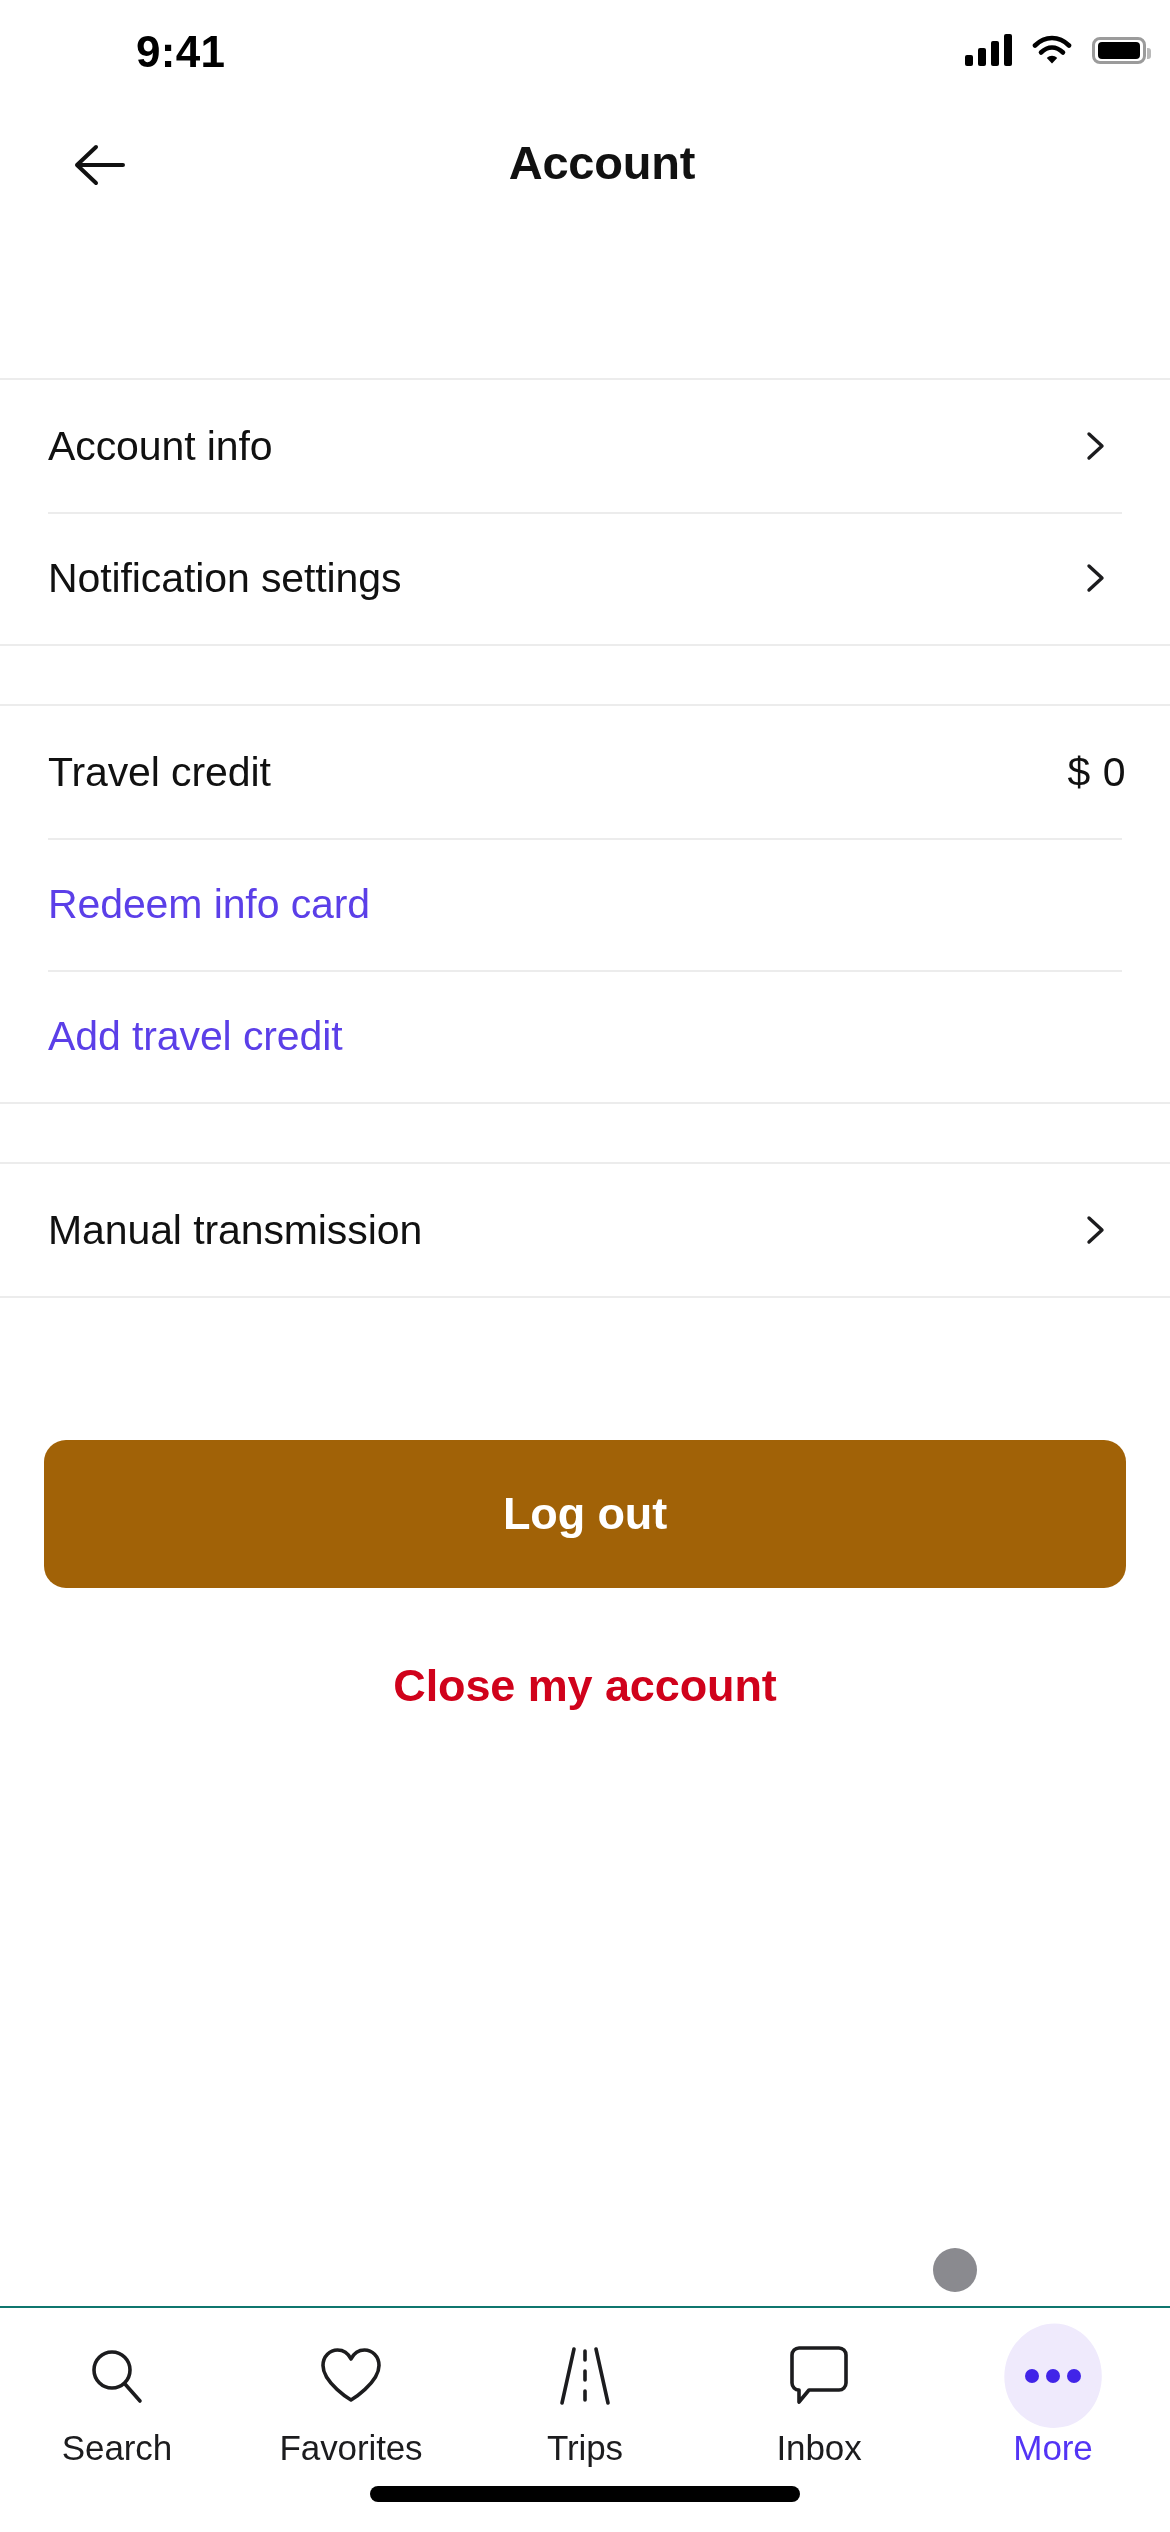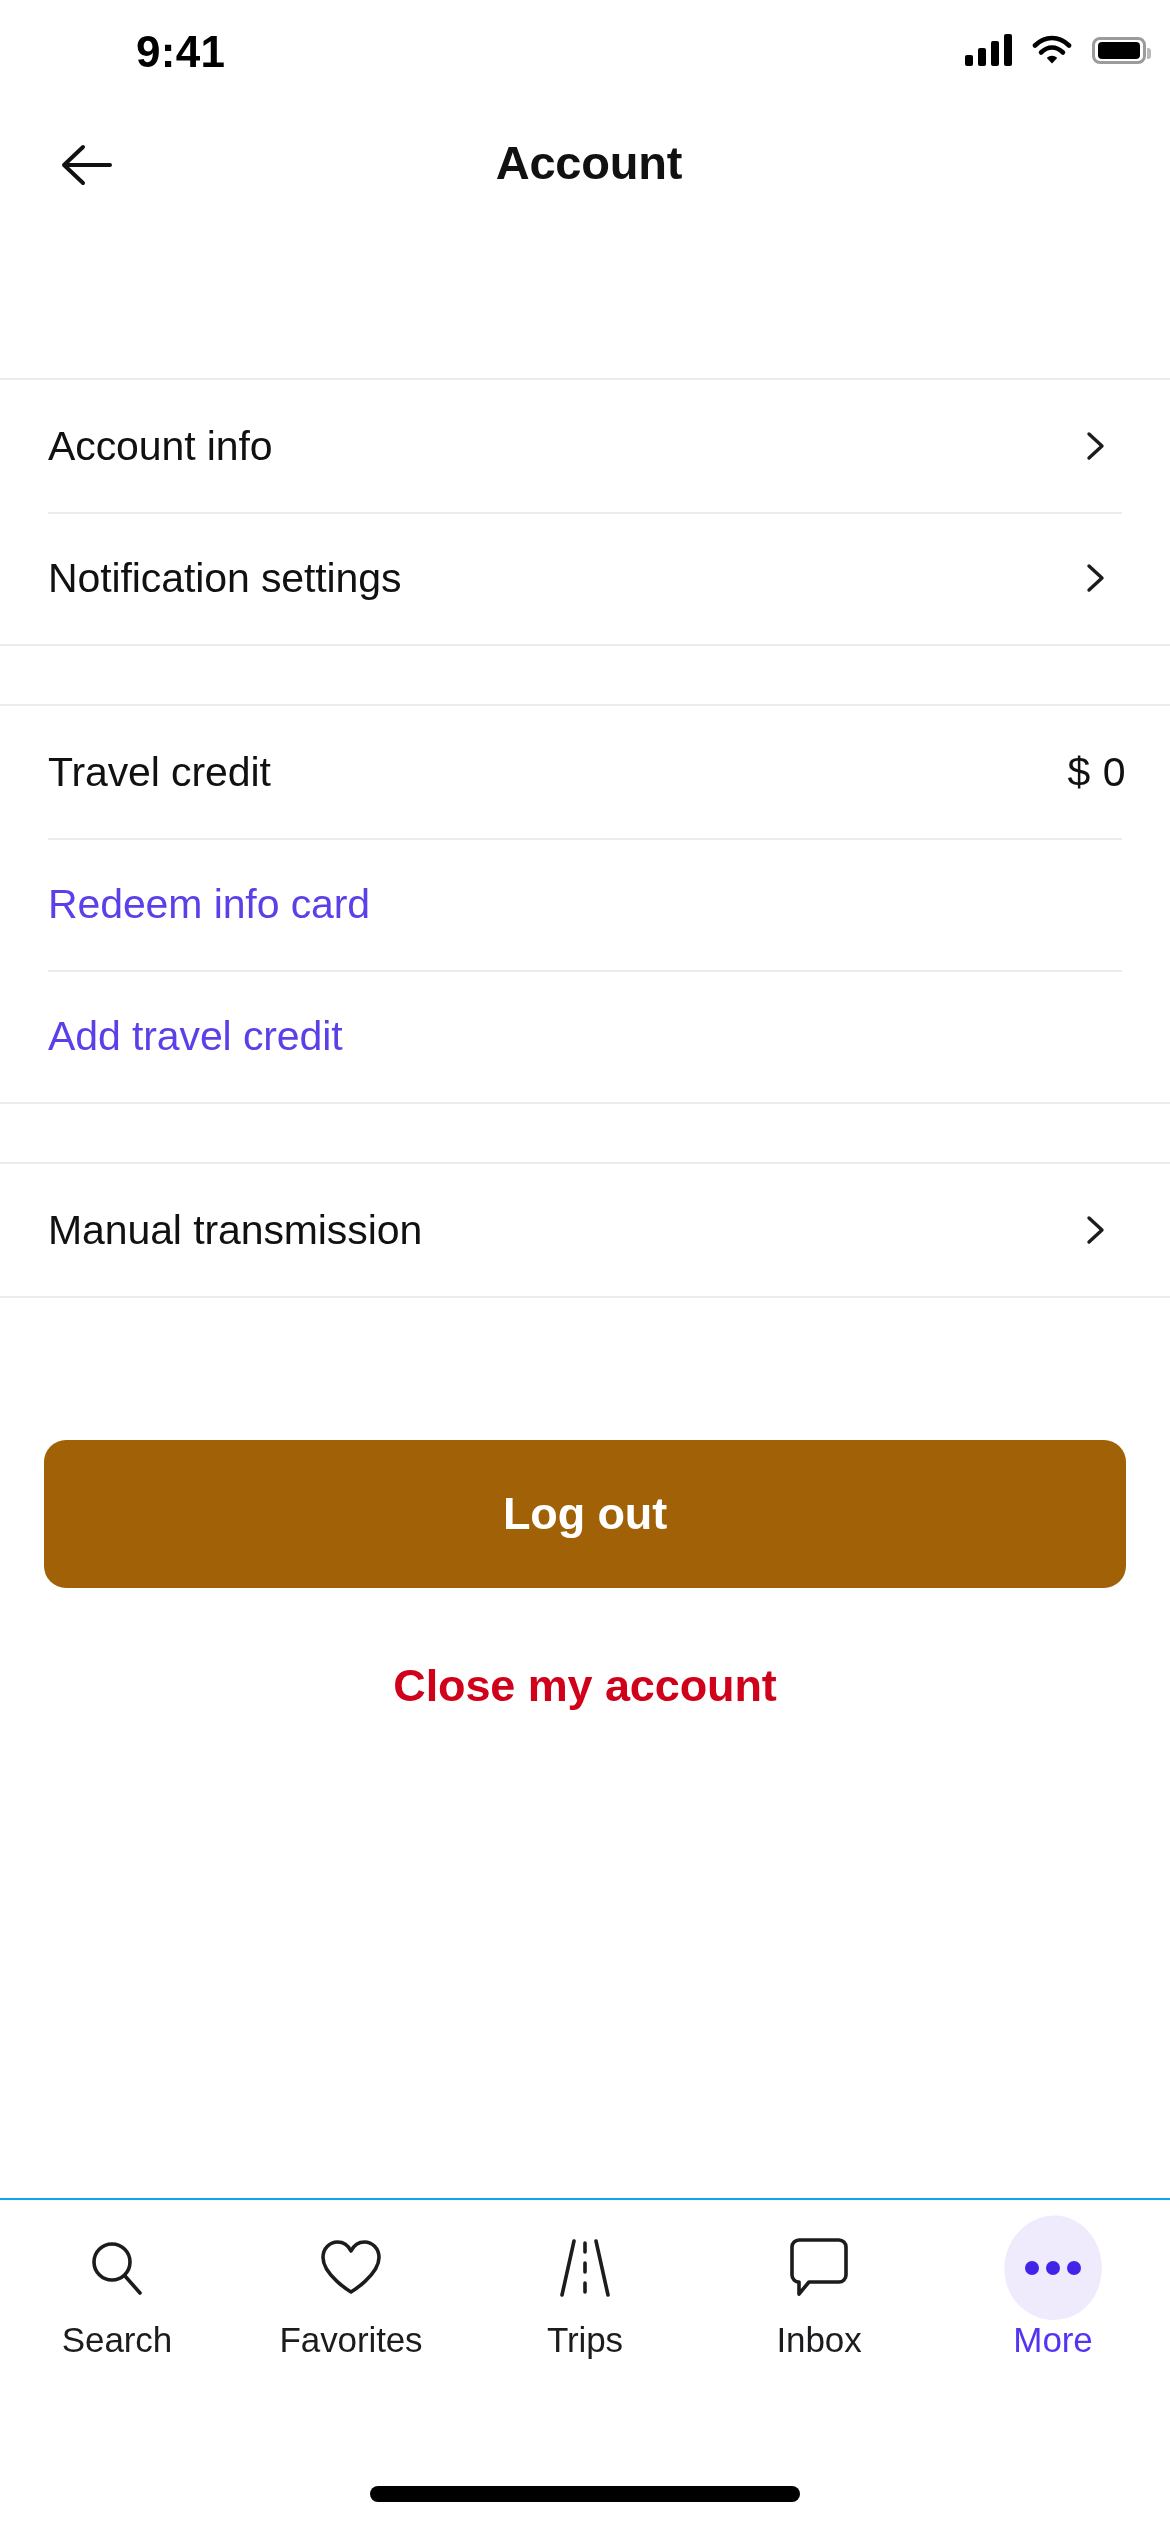--- a/index.html
+++ b/index.html
@@ -77,21 +77,21 @@
   .battery-fill {
     width:42px; height:17px;
     background:#000;
     border-radius:4px;
     margin-left:3px;
   }
 
   
   .navbar {
     position:absolute;
-    top:100px; left:4px;
+    top:100px; left:17px;
     width:950px; height:130px;
   }
   .back-btn {
     position:absolute;
     left:40px; top:22px;
     width:86px; height:86px;
     display:flex; align-items:center; justify-content:center;
     cursor:pointer;
   }
   .nav-title {
@@ -186,23 +186,23 @@
     left:933px; top:2248px;
     width:44px; height:44px;
     border-radius:50%;
     background:#8a8a8f;
   }
 
   
   .tabbar {
     position:absolute;
     left:0; bottom:0;
-    width:1170px; height:334px;
-    background:#ffffff;
-    border-top:2px solid #0ea5e9;
+    width:1170px; height:226px;
+    background:#ffffff;
+    border-top:2px solid #0f766e;
   }
   .tabs {
     display:flex;
     height:190px;
     padding-top:22px;
   }
   .tab {
     flex:1;
     display:flex;
     flex-direction:column;

